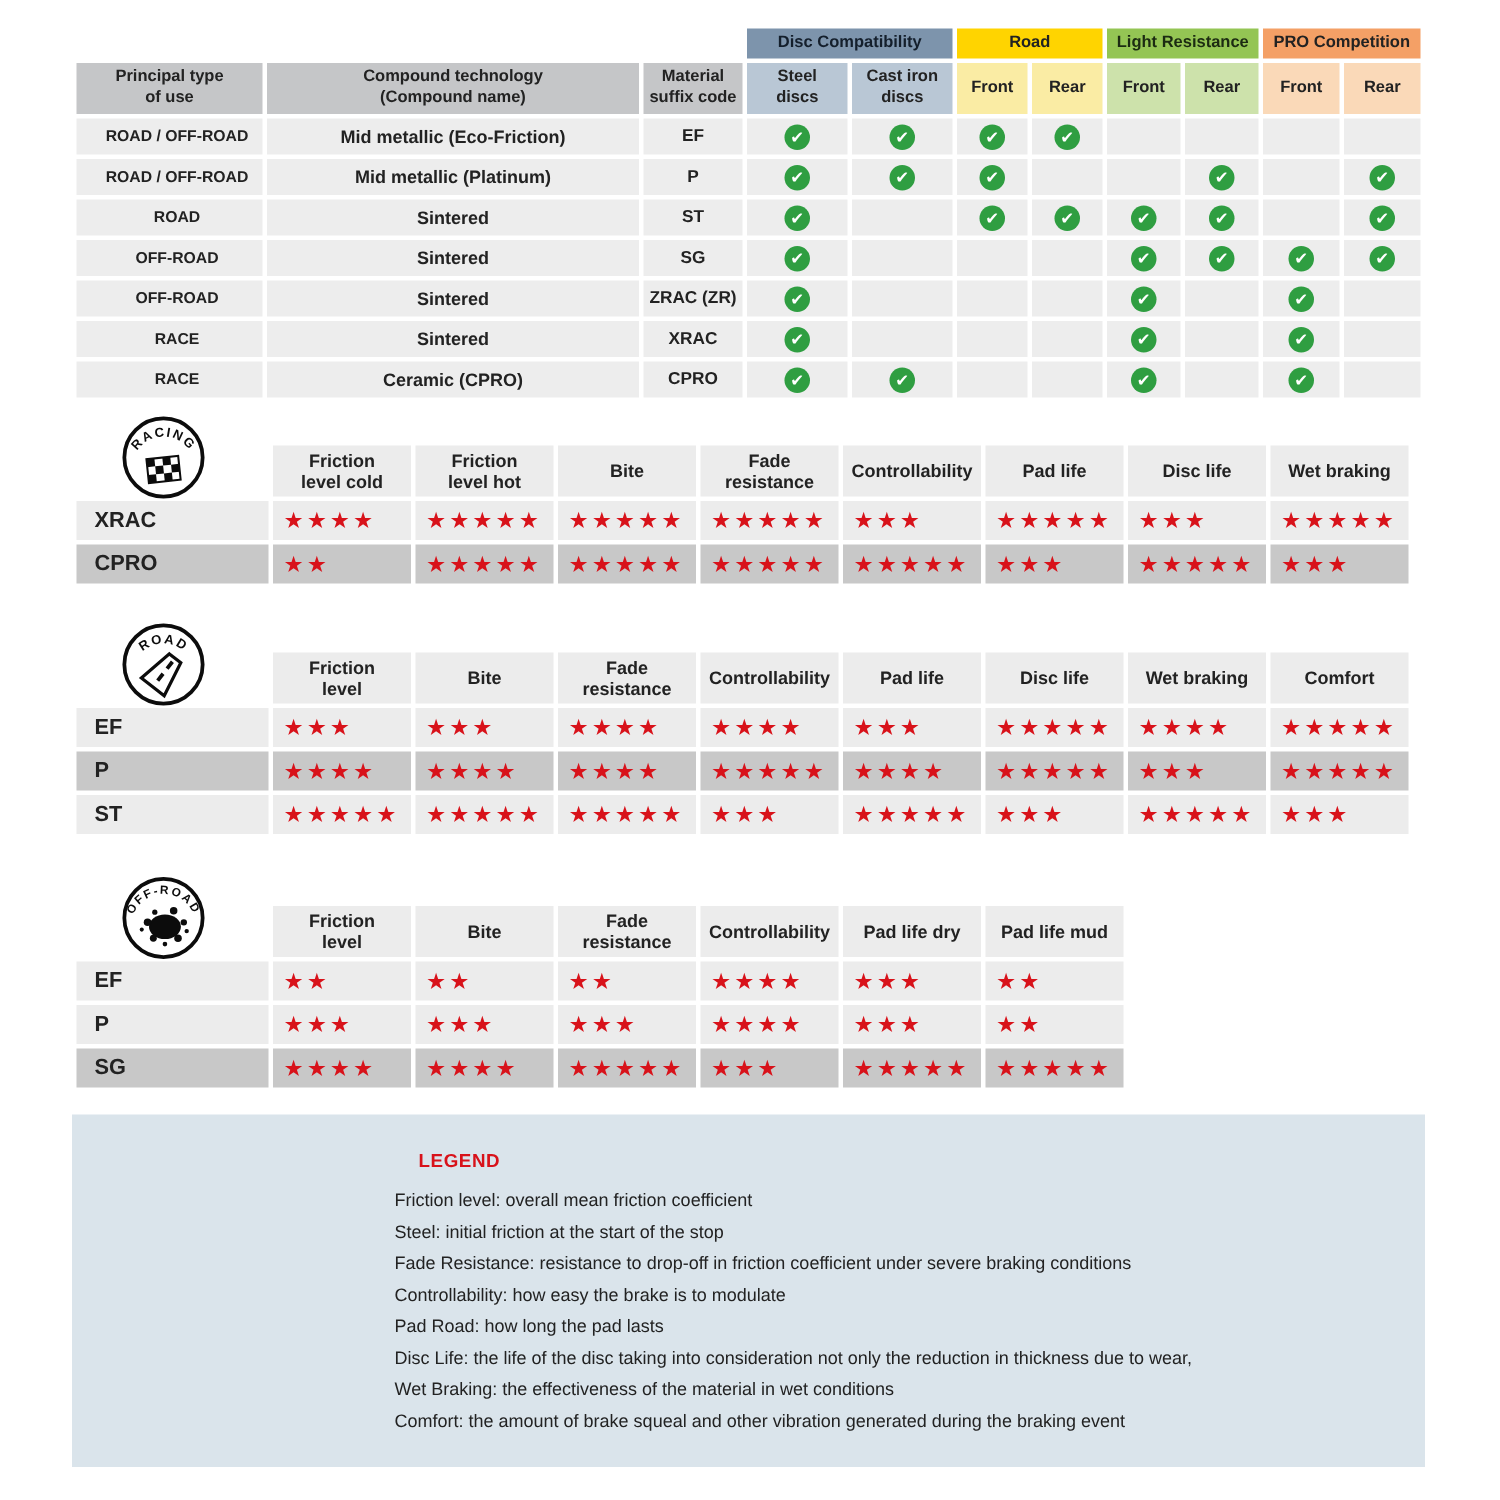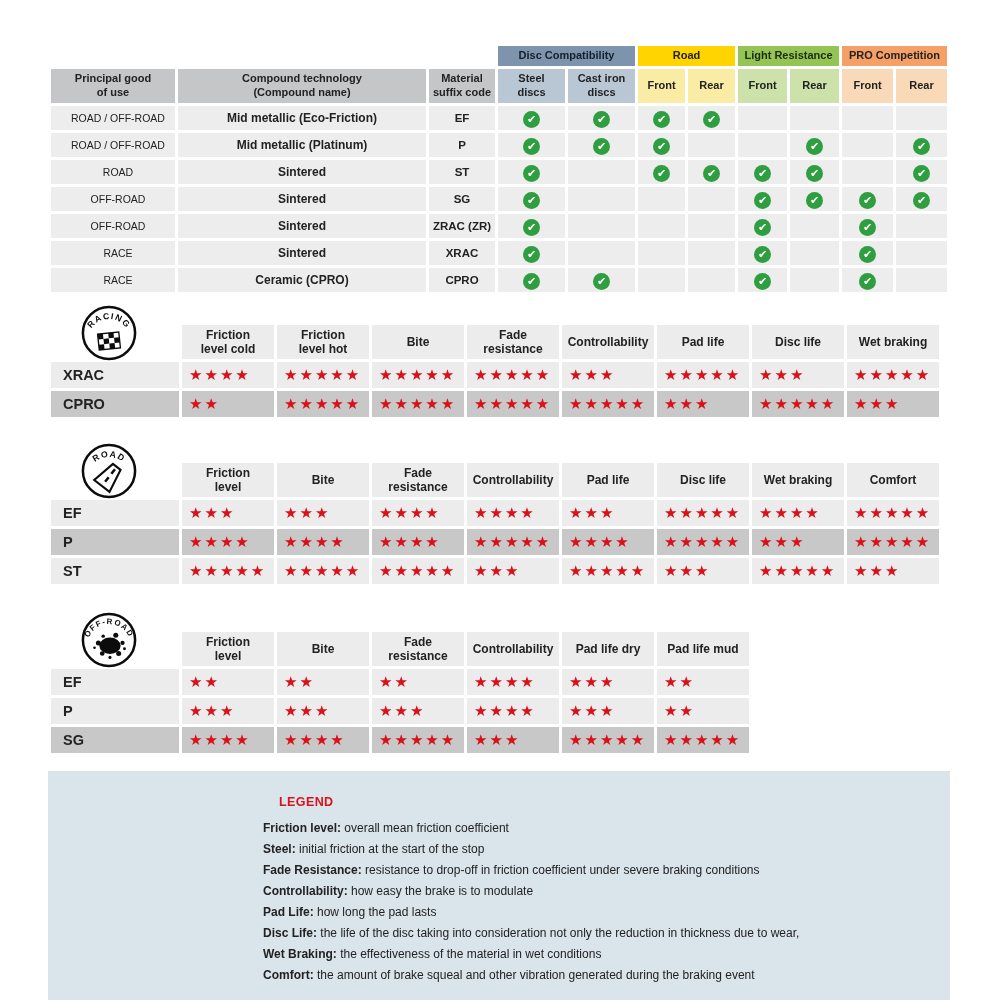--- a/index.html
+++ b/index.html
@@ -5,21 +5,21 @@
   * { box-sizing: border-box; margin: 0; padding: 0; }
   html, body { background: #ffffff; }
   body {
     width: 1000px; height: 1000px;
     font-family: "Liberation Sans", sans-serif;
     color: #222;
     overflow: hidden;
   }
   .page { padding: 16px 0 0 48px; width: 1000px; }
 
-  table { border-collapse: separate; border-spacing: 3px; margin-top: 27px; }
+  table { border-collapse: separate; border-spacing: 3px; }
 
   
   .compat { width: 902px; table-layout: fixed; }
   .compat th {
     font-weight: bold; font-size: 11px; line-height: 1.25;
     text-align: center; vertical-align: middle; white-space: pre-line;
   }
   .compat .group-row th { height: 20px; }
   .compat .colhead-row th { height: 34px; }
   th.blank { background: #fff; }
@@ -29,21 +29,21 @@
   .g-pro  { background: var(--pro-header, #f4a066); color: #222; }
   .h-gray { background: var(--header-gray, #c5c6c8); }
   .h-disc { background: var(--disc-sub, #b9c7d5); }
   .h-road { background: var(--road-sub, #faeca4); }
   .h-lc   { background: var(--lc-sub, #cde2ab); }
   .h-pro  { background: var(--pro-sub, #fad9b8); }
   .compat tbody td {
     background: var(--cell-gray, #ededed);
     height: 24px; text-align: center; vertical-align: middle;
   }
-  .c-use  { font-weight: normal; font-size: 10.5px; text-align: left; padding-left: 10px; }
+  .c-use  { font-weight: bold; font-size: 10.5px; text-align: left; padding-left: 10px; }
   .c-comp { font-size: 12px; font-weight: 600; }
   .c-code { font-weight: bold; font-size: 11.5px; }
   .chk {
     display: inline-block; width: 17px; height: 17px; border-radius: 50%;
     background: var(--check-green, #2f9e41); color: #fff;
     font-size: 11px; line-height: 17px; font-weight: bold; text-align: center;
     font-family: "DejaVu Sans", sans-serif;
   }
 
   
@@ -70,21 +70,21 @@
   }
 
   
   .legend {
     margin-top: 15px; width: 902px; min-height: 212px;
     background: var(--legend-bg, #dae4eb);
     padding: 24px 30px 20px 215px;
   }
   .legend h3 { color: var(--star-red, #d8121a); font-size: 12.5px; letter-spacing: 0.4px; margin-bottom: 9px; padding-left: 16px; }
   .legend p { font-size: 12px; line-height: 21px; color: #222; }
-  .legend strong { font-weight: bold; }
+  .legend strong { font-weight: normal; }
 </style>
 </head>
 <body>
 
 <div class="page">
 
   <table class="compat">
     <colgroup>
       <col style="width:124px">
         <col style="width:248px">
@@ -100,21 +100,21 @@
     </colgroup>
     <thead>
       <tr class="group-row">
         <th class="blank" colspan="3"></th>
         <th class="g-disc" colspan="2">Disc Compatibility</th>
         <th class="g-road" colspan="2">Road</th>
         <th class="g-lc" colspan="2">Light Resistance</th>
         <th class="g-pro" colspan="2">PRO Competition</th>
       </tr>
       <tr class="colhead-row">
-        <th class="h-gray">Principal good
+        <th class="h-gray">Principal type
 of use</th>
         <th class="h-gray">Compound technology
 (Compound name)</th>
         <th class="h-gray">Material
 suffix code</th>
         <th class="h-disc">Steel
 discs</th>
         <th class="h-disc">Cast iron
 discs</th>
         <th class="h-road">Front</th>
@@ -413,20 +413,20 @@
     </table>
   </section>
 
   <div class="legend">
     <h3>LEGEND</h3>
     <div>
         <p><strong>Friction level: </strong>overall mean friction coefficient</p>
         <p><strong>Steel: </strong>initial friction at the start of the stop</p>
         <p><strong>Fade Resistance: </strong>resistance to drop-off in friction coefficient under severe braking conditions</p>
         <p><strong>Controllability: </strong>how easy the brake is to modulate</p>
-        <p><strong>Pad Life: </strong>how long the pad lasts</p>
+        <p><strong>Pad Road: </strong>how long the pad lasts</p>
         <p><strong>Disc Life: </strong>the life of the disc taking into consideration not only the reduction in thickness due to wear,</p>
         <p><strong>Wet Braking: </strong>the effectiveness of the material in wet conditions</p>
         <p><strong>Comfort: </strong>the amount of brake squeal and other vibration generated during the braking event</p>
       </div>
   </div>
 
 </div>
 
 </body></html>

